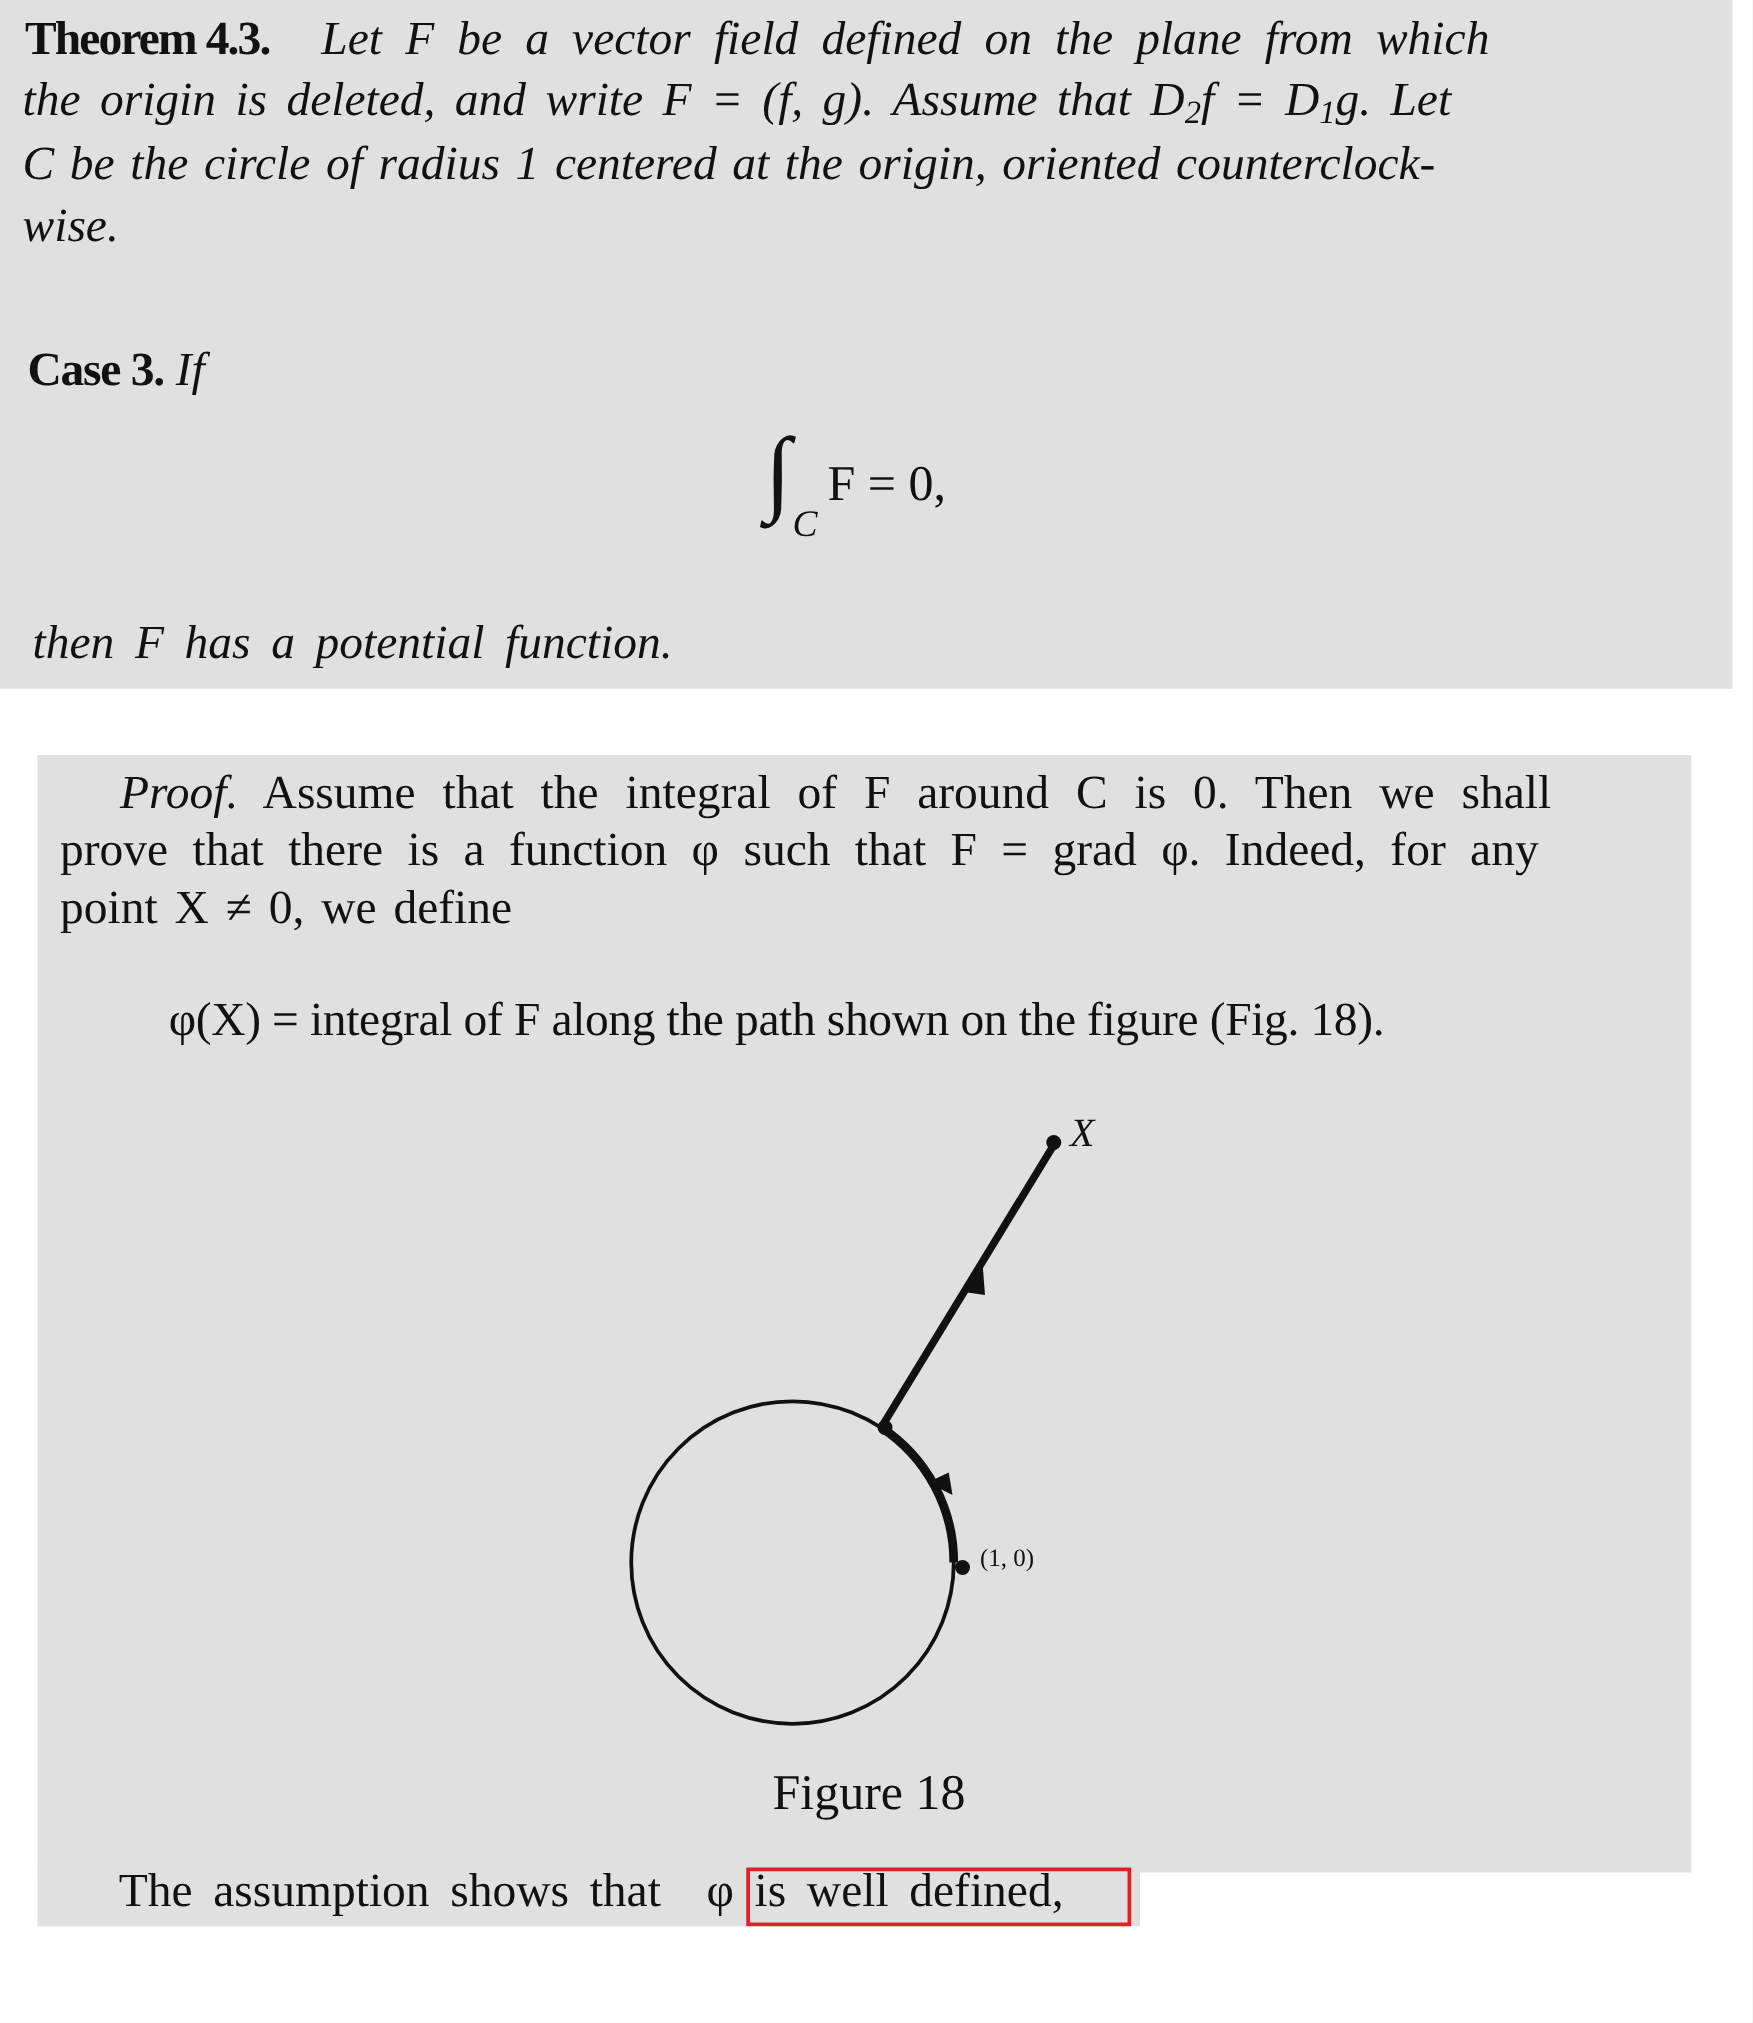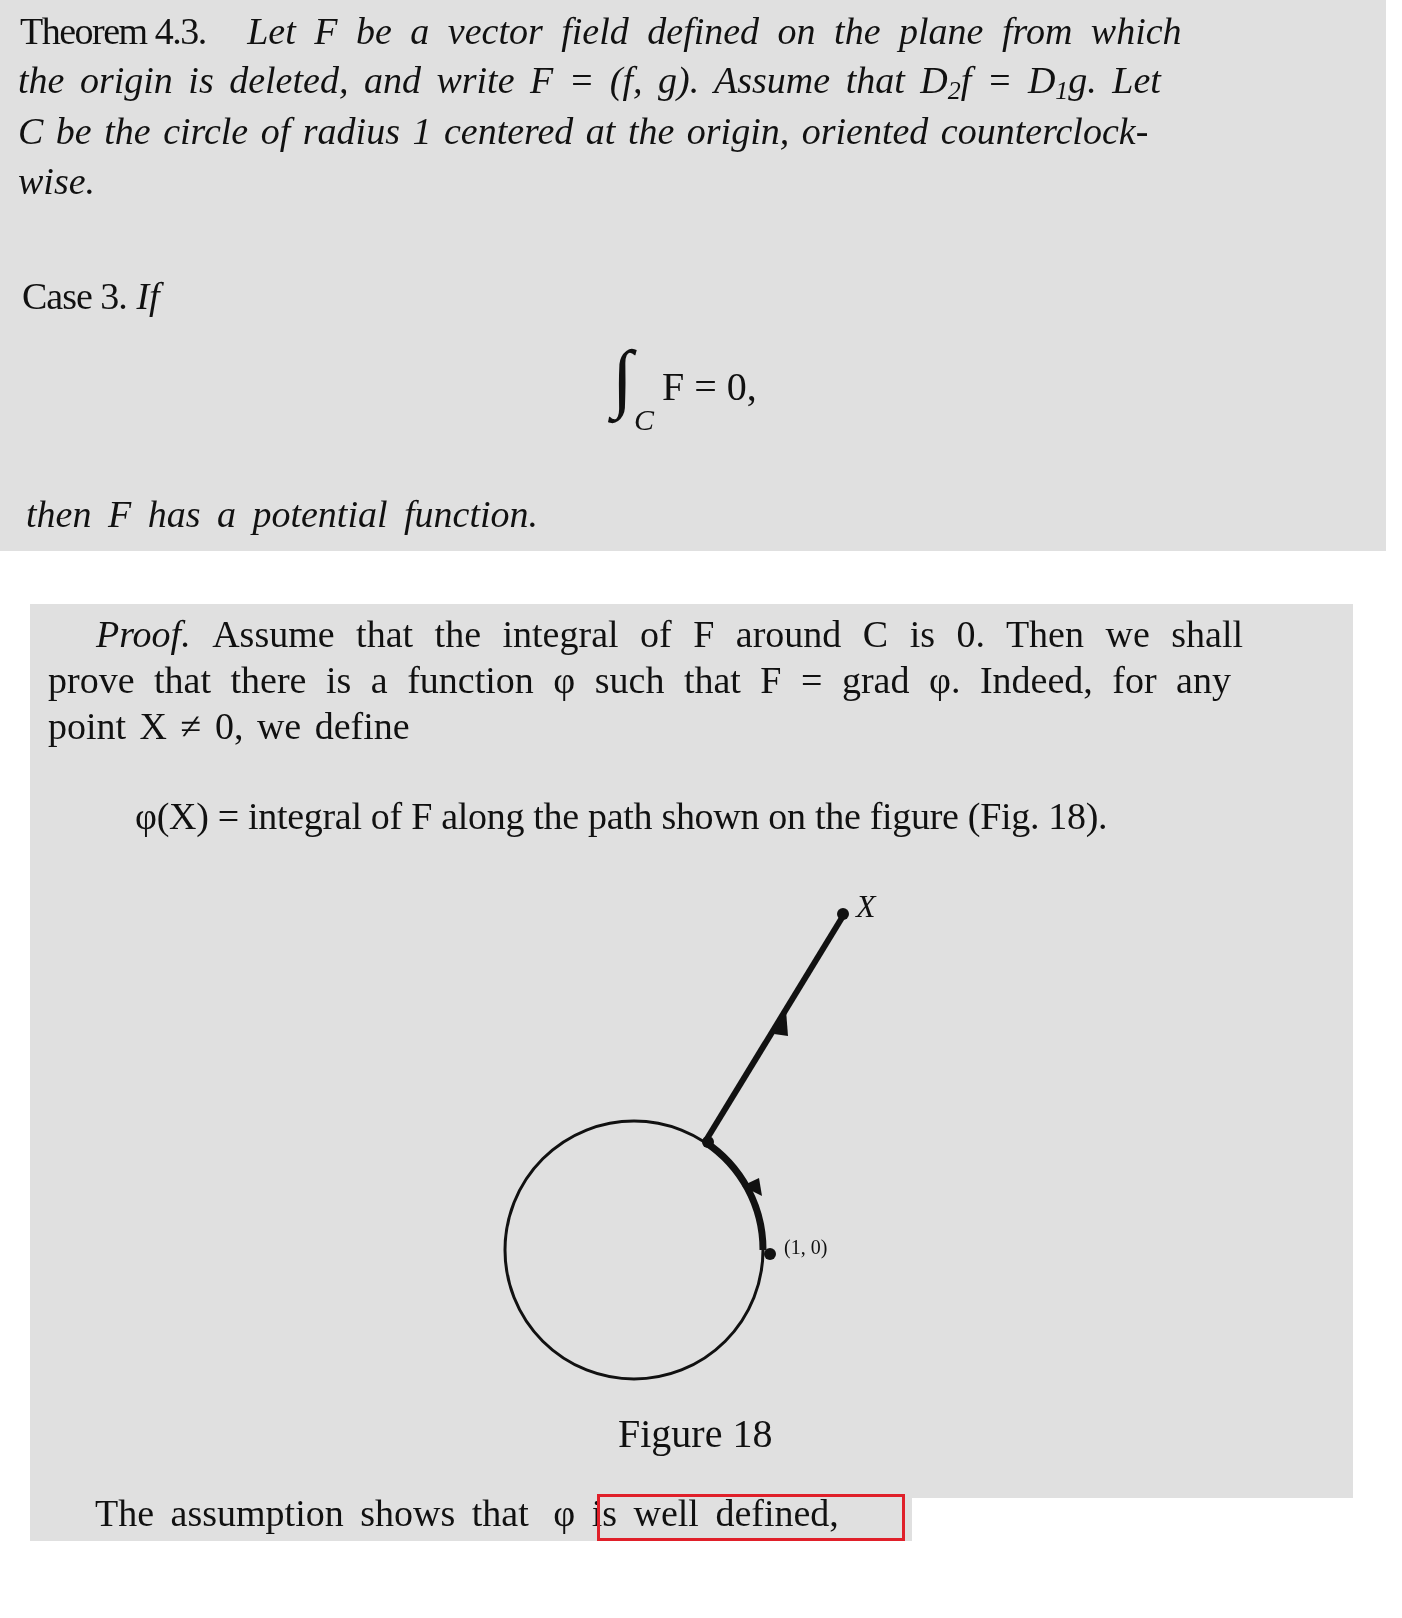--- a/index.html
+++ b/index.html
@@ -1,21 +1,21 @@
 <!DOCTYPE html>
 <html><head>
   <meta charset="utf-8">
   <style>
     html, body { margin: 0; padding: 0; background: #ffffff; }
     body { width: 1402px; height: 1618px; position: relative; overflow: hidden;
            font-family: "Liberation Serif", "DejaVu Serif", serif; color: #111; }
     .box { position: absolute; background: #e0e0e0; }
     .line { position: absolute; white-space: nowrap; font-size: 38px; line-height: 46px; }
     .it { font-style: italic; }
-    .b { font-weight: normal; }
+    .b { font-weight: bold; }
     sub { font-size: 26px; vertical-align: -6px; line-height: 0; }
     .sel { position: absolute; border: 3px solid #e0202a; box-sizing: border-box; }
     svg { position: absolute; left: 0; top: 0; }
   </style>
 </head>
 <body>
 
 <div class="box" style="left:0; top:0; width:1386px; height:551px;"></div>
 
 <div class="box" style="left:30px; top:604px; width:1323px; height:894px;"></div>
@@ -39,21 +39,21 @@
 <div style="position:absolute; left:612px; top:333px; height:110px; width:180px;">
   <span style="position:absolute; left:0; top:-6px; font-size:76px; line-height:100px; font-style:italic;">∫</span>
   <span class="it" style="position:absolute; left:22px; top:70px; font-size:30px;">C</span>
   <span class="it" style="position:absolute; left:50px; top:30px; font-size:40px; font-style:normal; white-space:nowrap;">F = 0,</span>
 </div>
 
 <div class="line it" style="left:26px; top:491px; word-spacing:7px;">then F has a potential function.</div>
 
 <div class="line" style="left:96px; top:611px; word-spacing:12px;">
   <span class="it">Proof.</span>
-  <span style="margin-left:0;font-family:Liberation Serif, serif;">Assume that the integral of F around C is 0. Then we shall</span>
+  <span style="margin-left:0;">Assume that the integral of F around C is 0. Then we shall</span>
 </div>
 <div class="line" style="left:48px; top:657px; word-spacing:10px;">prove that there is a function φ such that F = grad φ. Indeed, for any</div>
 <div class="line" style="left:48px; top:703px; word-spacing:4px;">point X ≠ 0, we define</div>
 
 <div class="line" style="left:135px; top:793px; letter-spacing:-0.3px;">φ(X) = integral of F along the path shown on the figure (Fig. 18).</div>
 
 <svg width="1402" height="1618">
   <circle cx="634" cy="1250" r="129" fill="none" stroke="#111" stroke-width="3"></circle>
 
   <path d="M 763 1250 A 129 129 0 0 0 705 1142" fill="none" stroke="#111" stroke-width="7"></path>
@@ -68,16 +68,16 @@
   <circle cx="843" cy="914" r="6" fill="#111"></circle>
 </svg>
 
 <div class="it" style="position:absolute; left:856px; top:888px; font-size:32px;">X</div>
 <div style="position:absolute; left:784px; top:1236px; font-size:20px; white-space:nowrap;">(1, 0)</div>
 
 <div style="position:absolute; left:618px; top:1410px; font-size:40px; white-space:nowrap;">Figure 18</div>
 
 <div class="line" style="left:95px; top:1490px; word-spacing:7px;">
   <span>The assumption shows that</span>
-  <span style="margin-left:8px;">φ is well defined,</span>
+  <span style="margin-left:20px;">φ is well defined,</span>
 </div>
 
 <div class="sel" style="left:597px; top:1494px; width:308px; height:47px;"></div>
 
 </body></html>

